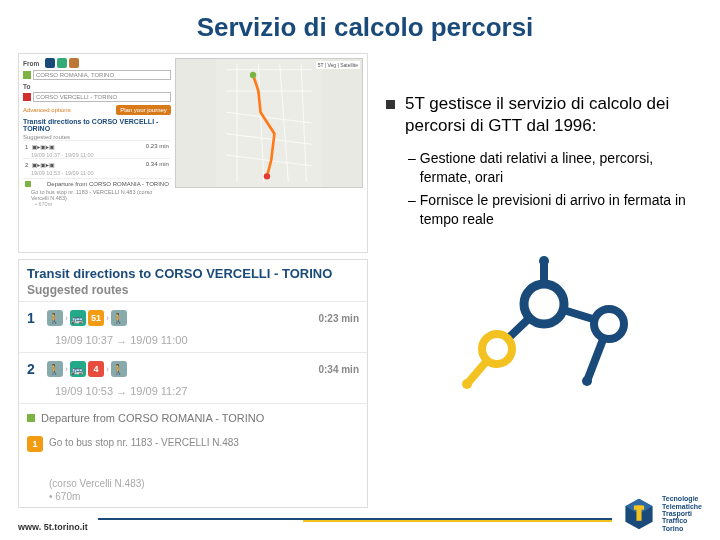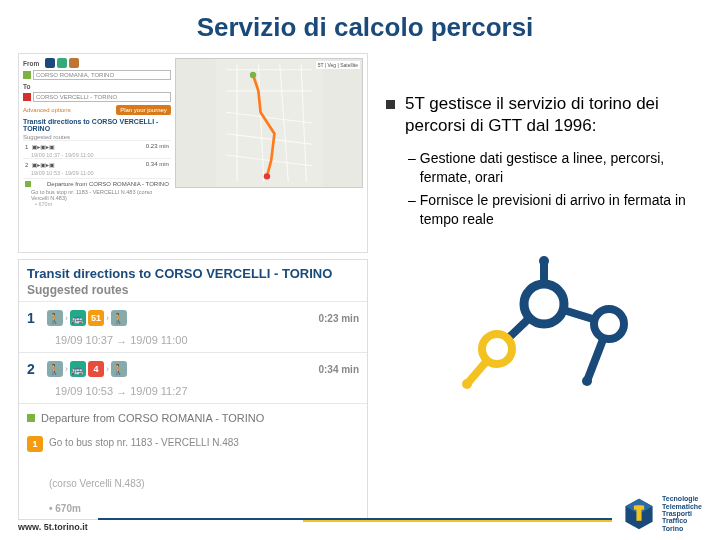--- a/index.html
+++ b/index.html
@@ -243,36 +243,36 @@
 
       <div class="rz-depart">
         <span class="flag green"></span>
         <span>Departure from CORSO ROMANIA - TORINO</span>
       </div>
       <div class="rz-step">
         <span class="step-badge">1</span>
         <div class="step-text">
           <div>Go to bus stop nr. 1183 - VERCELLI N.483</div>
           <div style="color:#aaa;margin-top:28px;">(corso Vercelli N.483)</div>
-          <div style="color:#aaa; margin-top:12px;font-weight:bold;">• <span>670m</span></div>
+          <div style="color:#aaa; margin-top:0;">• <span>670m</span></div>
         </div>
       </div>
     </div>
 
   </div>
 
   <div class="right-col">
     <div class="bullet-main">
       <span class="bullet-square"></span>
-      <span class="bullet-text">5T gestisce il servizio di torino dei percorsi di GTT dal 1996:</span>
+      <span class="bullet-text">5T gestisce il servizio di calcolo dei percorsi di GTT dal 1996:</span>
     </div>
     <div class="sub-bullets">
       <div class="sub-bullet">
         <span class="dash">–</span>
-          <span>Gestione dati gestisce a linee, percorsi, fermate, orari</span>
+          <span>Gestione dati relativi a linee, percorsi, fermate, orari</span>
       </div>
       <div class="sub-bullet">
         <span class="dash">–</span>
           <span>Fornisce le previsioni di arrivo in fermata in tempo reale</span>
       </div>
     </div>
 
     <svg class="network-svg" width="190" height="150" viewBox="0 0 190 150">
       <line x1="48" y1="100" x2="18" y2="135" stroke="#f3c221" stroke-width="8"></line>
       <line x1="48" y1="100" x2="95" y2="55" stroke="#1a4a7a" stroke-width="8"></line>

